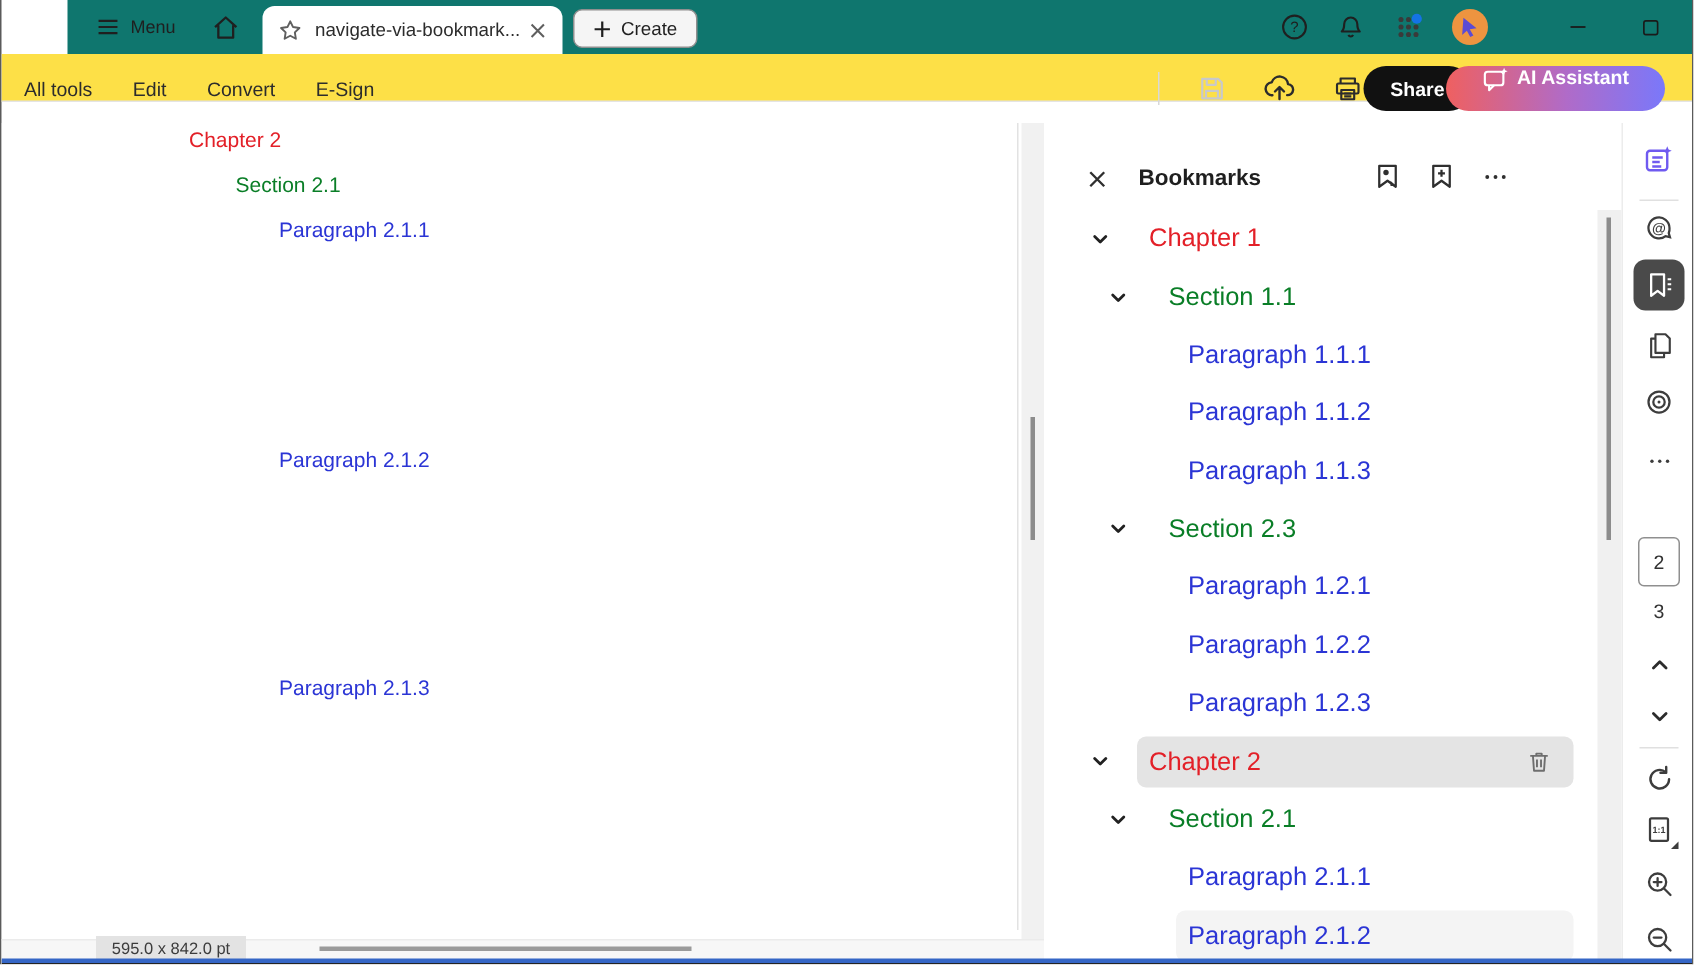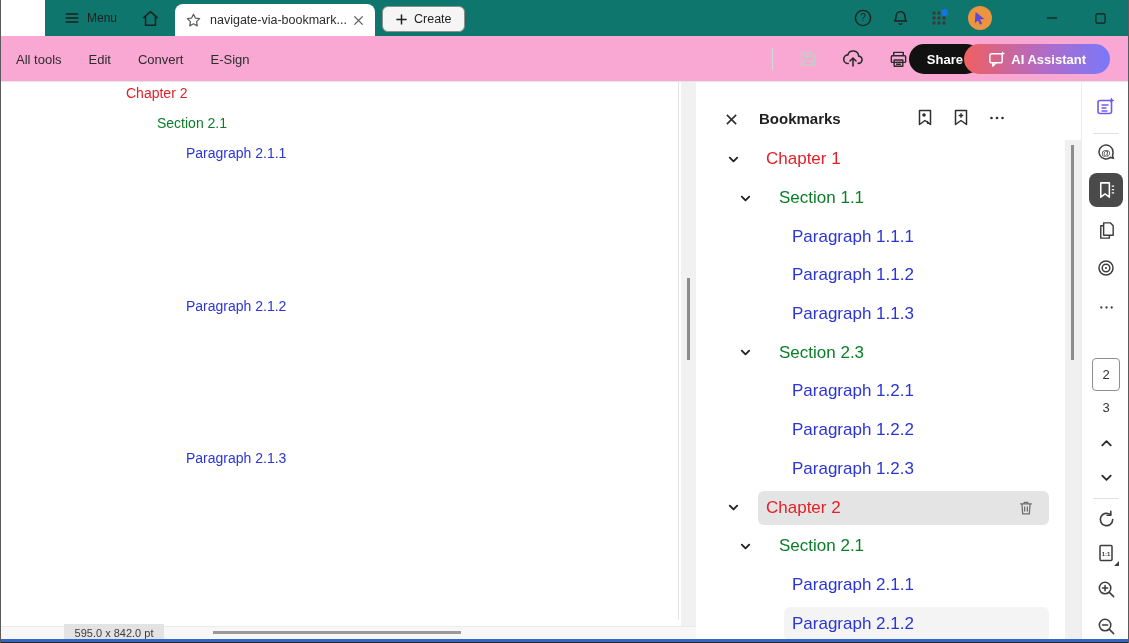--- a/index.html
+++ b/index.html
@@ -21,32 +21,32 @@
   .create-btn { position:absolute; left:337px; top:6px; height:26px; padding:0 12px; border:1px solid #8f8f8f;
                 border-radius:6px; display:flex; align-items:center; gap:6px; font-size:12.5px; color:#1f1f1f;
                 background:#f5f5f5; cursor:pointer; }
   .tb-right { position:absolute; right:180px; top:0; height:36px; display:flex; align-items:center; gap:18px; }
   .tb-icon { display:flex; align-items:center; justify-content:center; cursor:pointer; }
   .avatar { width:24px; height:24px; border-radius:50%; background:#ed9440; display:flex; align-items:center; justify-content:center; cursor:pointer; overflow:hidden; }
   .win-controls { position:absolute; right:0; top:0; height:36px; display:flex; }
   .win-btn { width:48px; height:36px; display:flex; align-items:center; justify-content:center; cursor:pointer; }
 
   
-  .toolbar { position:absolute; left:0; top:36px; width:100%; height:46px; background:#f9a8d4; border-bottom:1px solid #e4e4e4; }
+  .toolbar { position:absolute; left:0; top:36px; width:100%; height:32px; background:#fde047; border-bottom:1px solid #e4e4e4; }
   .tb-menus { position:absolute; left:15px; top:0; height:46px; display:flex; align-items:center; gap:27px; }
   .tb-menu { font-size:13px; color:#2c2c2c; cursor:pointer; }
   .tb-find { position:absolute; right:371px; top:0; height:46px; display:flex; align-items:center; gap:9px; cursor:pointer; }
   .tb-find span { font-size:13px; color:#2c2c2c; }
   .tb-sep { position:absolute; top:12px; width:1px; height:22px; background:#d8d8d8; }
   .tb-actions { position:absolute; right:219px; top:0; height:46px; display:flex; align-items:center; gap:24px; }
   .share-btn { position:absolute; right:147px; top:8px; height:30px; padding:0 18px; background:#111;
                border-radius:15px; color:#fff; font-size:13px; font-weight:700; display:flex; align-items:center; cursor:pointer; }
   .ai-btn { position:absolute; right:18px; top:8px; height:30px; padding:0 24px;
             background:linear-gradient(90deg,#ef6060,#b06bc8 55%,#7a78fa); border-radius:15px; color:#fff;
-            font-size:13px; font-weight:700; display:flex; align-items:center; gap:4px; cursor:pointer; }
+            font-size:13px; font-weight:700; display:flex; gap:4px; cursor:pointer; }
 
   
   .quicktools { position:absolute; left:14px; top:92px; width:38px; height:293px; background:#fdfdfd;
                 border:1px solid #d4d4d4; border-radius:10px; box-shadow:0 1px 4px rgba(0,0,0,.08);
                 display:flex; flex-direction:column; align-items:center; padding-top:5px; }
   .qt-handle { width:22px; height:4px; border-radius:2px; background:#c9c9c9; margin-bottom:7px; }
   .qt-btn { position:relative; width:30px; height:30px; margin:5px 0; border-radius:6px; display:flex;
             align-items:center; justify-content:center; color:#3a3a3a; cursor:pointer; }
   .qt-btn.active { background:#0b63ce; color:#fff; }
   .qt-btn.flyout::after { content:""; position:absolute; right:3px; bottom:3px; border-style:solid;

